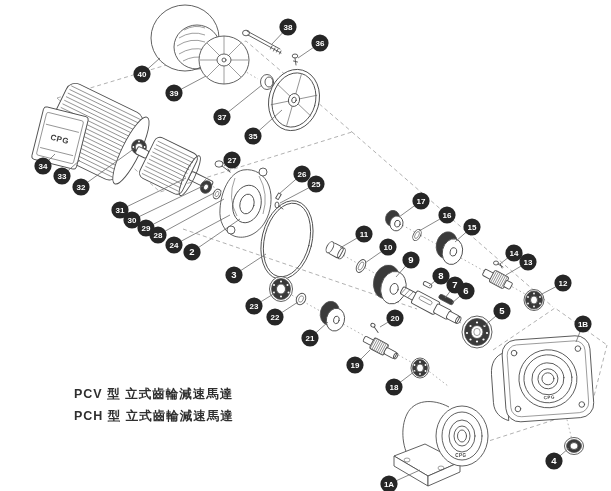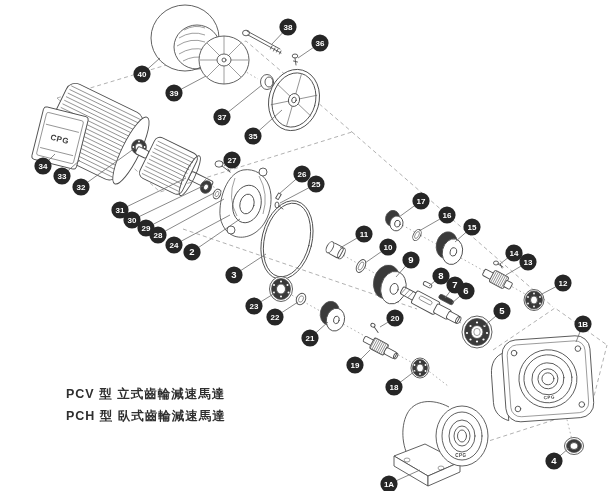--- a/index.html
+++ b/index.html
@@ -16,21 +16,21 @@
   .dk{fill:var(--dark);stroke:var(--line);stroke-width:0.7;}
   .thin{fill:none;stroke:var(--line);stroke-width:0.55;}
   .dash{fill:none;stroke:var(--construction);stroke-width:0.7;stroke-dasharray:4 3;}
   .dot{fill:none;stroke:var(--construction);stroke-width:0.7;stroke-dasharray:1.6 2.6;}
   .leader{stroke:#6b6b6b;stroke-width:0.8;}
   .callout-circle{fill:var(--calloutBg);}
   .callout-num{fill:var(--calloutText);font-family:"Liberation Sans",sans-serif;
                font-weight:bold;text-anchor:middle;}
   .brand{fill:#3c3c3c;font-family:"Liberation Sans",sans-serif;font-weight:bold;
          text-anchor:middle;letter-spacing:0.5px;}
-  .title-line{position:absolute;left:66px;color:var(--text);font-size:12.5px;
+  .title-line{position:absolute;left:74px;color:var(--text);font-size:12.5px;
               font-weight:bold;letter-spacing:1px;white-space:nowrap;}
   .watermark{position:absolute;left:22px;top:449px;color:var(--watermark);
              font-size:15px;font-weight:bold;letter-spacing:0.5px;}
   .paw{position:absolute;left:31px;top:-9px;transform:rotate(-18deg);}
   .paw i{position:absolute;background:var(--watermark);border-radius:50%;display:block;}
 </style>
 </head>
 <body>
 
 <div class="stage">
@@ -531,15 +531,15 @@
           <text x="174" y="96.3" class="callout-num" font-size="8">39</text>
         </g>
         <g>
           <circle cx="142" cy="74" r="8.6" class="callout-circle"></circle>
           <text x="142" y="77.3" class="callout-num" font-size="8">40</text>
         </g>
       </g>
 </svg>
 
 <div class="title-line" style="top:386px">PCV 型 立式齒輪減速馬達</div>
-<div class="title-line" style="top:408px">PCH 型 臥式齒輪減速馬達</div>
+<div class="title-line" style="top:408px">PCH 型 立式齒輪減速馬達</div>
 
 </div>
 
 </body></html>

